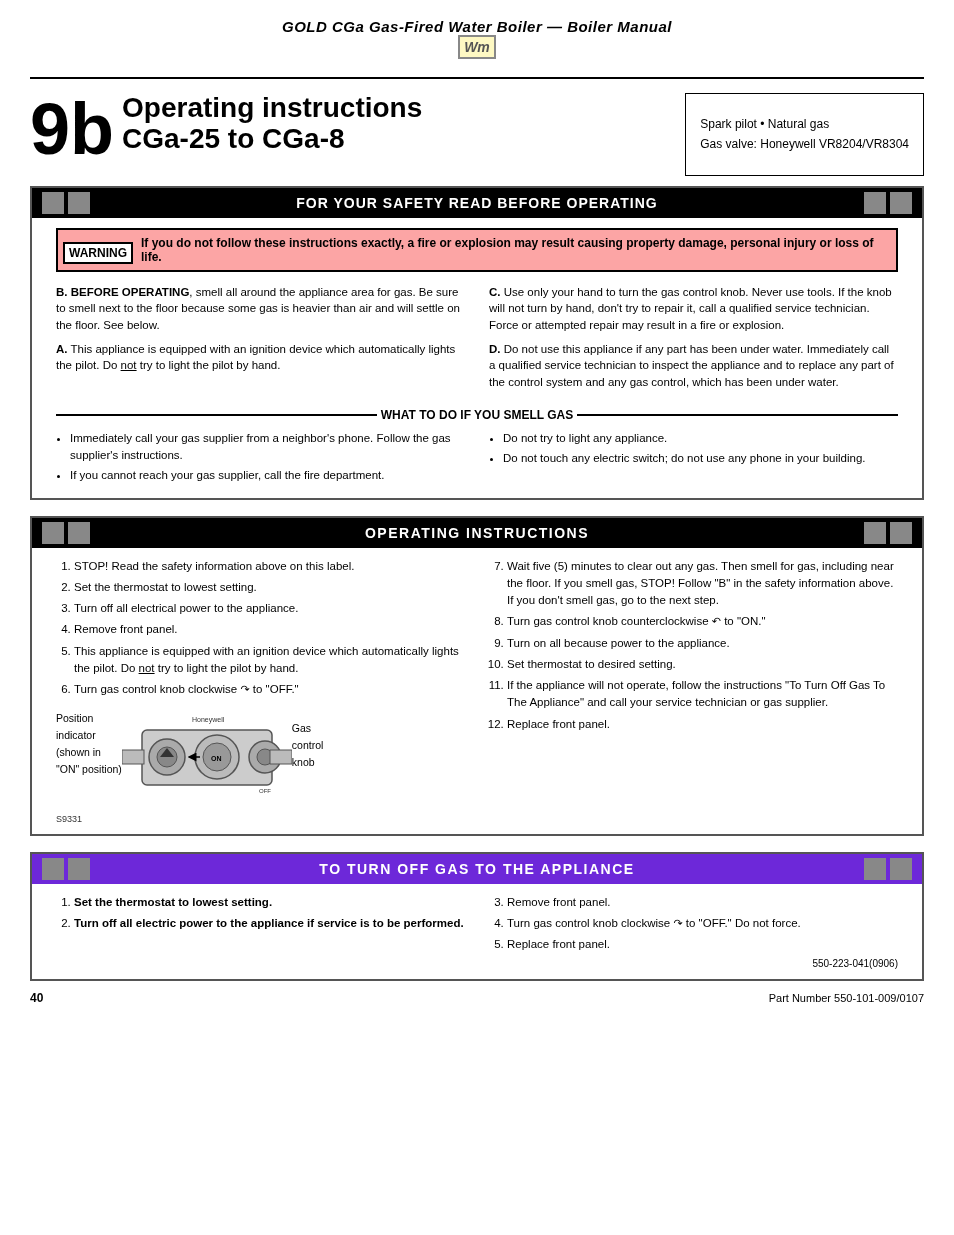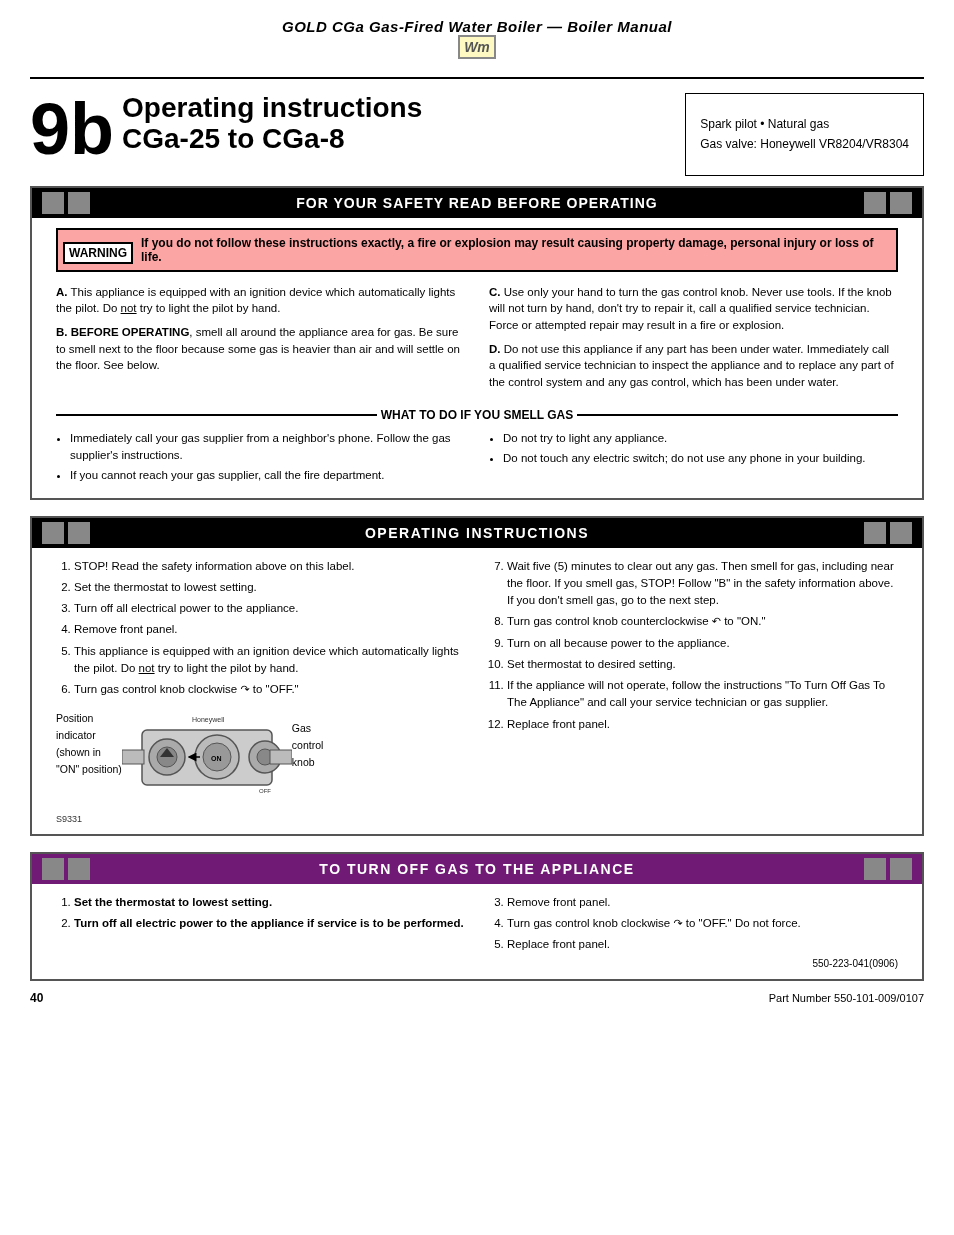--- a/index.html
+++ b/index.html
@@ -273,21 +273,21 @@
       color: #333;
     }
 
     
     .turnoff-border {
       border: 2px solid #555;
       padding: 0 0 10px 0;
       margin-bottom: 10px;
     }
     .turnoff-header {
-      background: #701a75;
+      background: #6d28d9;
       display: flex;
       align-items: center;
       justify-content: center;
       padding: 7px 0;
       margin-bottom: 10px;
       position: relative;
     }
     .turnoff-header-text {
       color: #fff;
       font-size: 14px;
@@ -371,25 +371,25 @@
     </div>
 
     <div class="warning-box">
       <span class="warning-label">WARNING</span>
       <span class="warning-text">If you do not follow these instructions exactly, a fire or explosion may result causing property damage, personal injury or loss of life.</span>
     </div>
 
     <div class="safety-cols">
       <div class="safety-col">
         <p>
+          <span class="label">B. BEFORE OPERATING</span>, smell all around the appliance area for gas. Be sure to smell next to the floor because some gas is heavier than air and will settle on the floor. See below.
+        </p>
+        <p>
           <span class="label">A.</span>
           This appliance is equipped with an ignition device which automatically lights the pilot. Do <span class="underline">not</span> try to light the pilot by hand.
-        </p>
-        <p>
-          <span class="label">B. BEFORE OPERATING</span>, smell all around the appliance area for gas. Be sure to smell next to the floor because some gas is heavier than air and will settle on the floor. See below.
         </p>
       </div>
       <div class="safety-col">
         <p>
           <span class="label">C.</span>
           Use only your hand to turn the gas control knob. Never use tools. If the knob will not turn by hand, don't try to repair it, call a qualified service technician. Force or attempted repair may result in a fire or explosion.
         </p>
         <p>
           <span class="label">D.</span>
           Do not use this appliance if any part has been under water. Immediately call a qualified service technician to inspect the appliance and to replace any part of the control system and any gas control, which has been under water.

